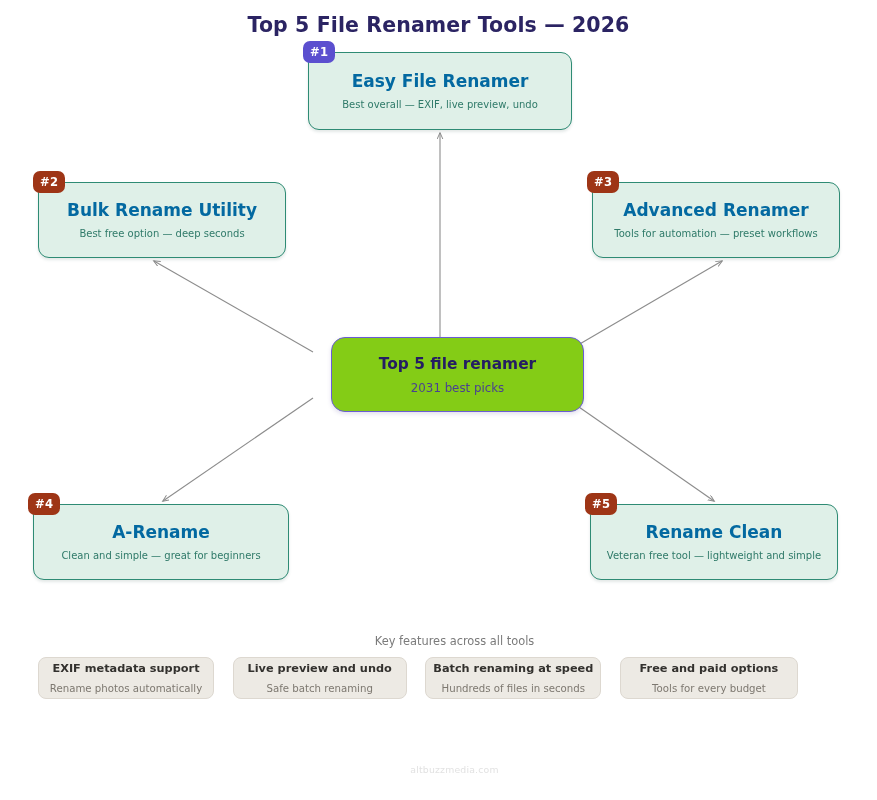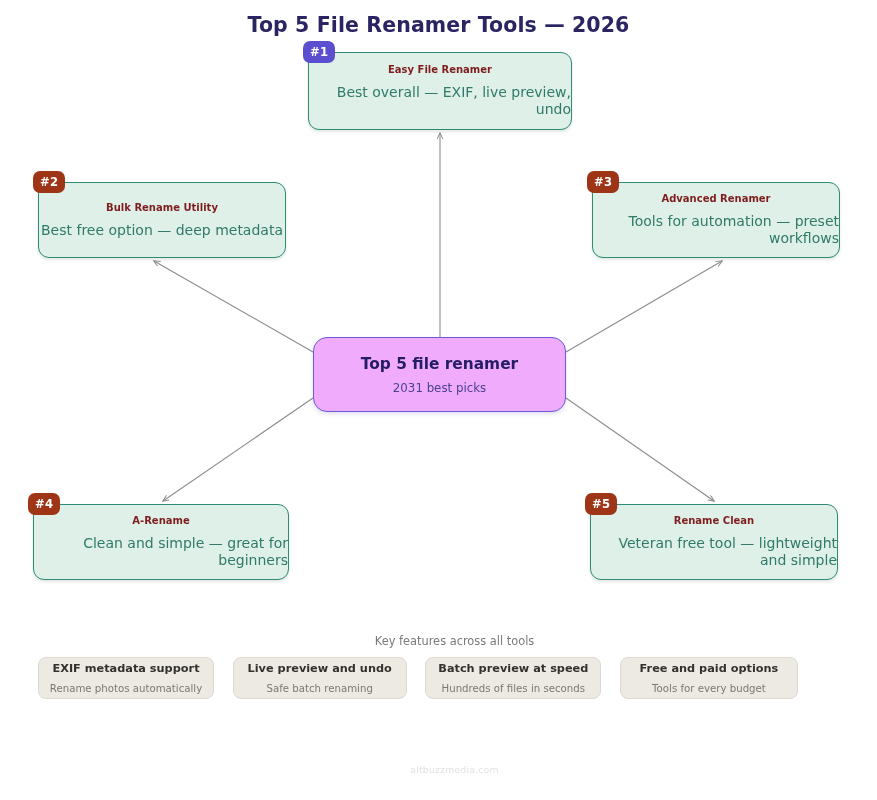--- a/index.html
+++ b/index.html
@@ -52,31 +52,31 @@
     border-radius: 11px;
     background: #dff0e8;
     border: 1.4px solid #2e8b74;
     box-shadow: 0 2px 3px rgba(40,80,70,0.13);
     display: flex;
     flex-direction: column;
     align-items: center;
     justify-content: center;
   }
   .node .n-title {
-    font-size: 10px;
-    font-weight: bold;
-    color: #7f1d1d;
+    font-size: 17px;
+    font-weight: bold;
+    color: #0369a1;
     text-align: right;
     line-height: 1.2;
   }
   .node .n-sub {
     margin-top: 8px;
-    font-size: 14px;
+    font-size: 10px;
     color: #2f7a69;
-    text-align: right;
+    text-align: left;
     line-height: 1.2;
   }
   .badge {
     position: absolute;
     left: -6px;
     top: -12px;
     min-width: 30px;
     height: 22px;
     padding: 0 7px;
     box-sizing: border-box;
@@ -97,27 +97,27 @@
   
   #node-1 { left: 308px; top: 52px;  width: 264px; height: 78px; }
   #node-2 { left: 38px;  top: 182px; width: 248px; height: 76px; }
   #node-3 { left: 592px; top: 182px; width: 248px; height: 76px; }
   #node-4 { left: 33px;  top: 504px; width: 256px; height: 76px; }
   #node-5 { left: 590px; top: 504px; width: 248px; height: 76px; }
 
   
   #hub {
     position: absolute;
-    left: 313px;
+    left: 331px;
     top: 337px;
     width: 253px;
     height: 75px;
     box-sizing: border-box;
     border-radius: 14px;
-    background: #f0abfc;
+    background: #84cc16;
     border: 1.6px solid #6a5cd4;
     box-shadow: 0 2px 4px rgba(60,50,140,0.15);
     display: flex;
     flex-direction: column;
     align-items: center;
     justify-content: center;
   }
   #hub .h-title {
     font-size: 15.4px;
     font-weight: bold;
@@ -215,21 +215,21 @@
 
   <div class="node" id="node-1">
     <span class="badge top-pick">#1</span>
     <div class="n-title">Easy File Renamer</div>
     <div class="n-sub">Best overall — EXIF, live preview, undo</div>
   </div>
 
   <div class="node" id="node-2">
     <span class="badge">#2</span>
     <div class="n-title">Bulk Rename Utility</div>
-    <div class="n-sub">Best free option — deep metadata</div>
+    <div class="n-sub">Best free option — deep seconds</div>
   </div>
 
   <div class="node" id="node-3">
     <span class="badge">#3</span>
     <div class="n-title">Advanced Renamer</div>
     <div class="n-sub">Tools for automation — preset workflows</div>
   </div>
 
   <div class="node" id="node-4">
     <span class="badge">#4</span>
@@ -253,21 +253,21 @@
   <div id="features">
     <div class="chip" id="chip-0">
       <div class="c-title">EXIF metadata support</div>
       <div class="c-sub">Rename photos automatically</div>
     </div>
     <div class="chip" id="chip-1">
       <div class="c-title">Live preview and undo</div>
       <div class="c-sub">Safe batch renaming</div>
     </div>
     <div class="chip" id="chip-2">
-      <div class="c-title">Batch preview at speed</div>
+      <div class="c-title">Batch renaming at speed</div>
       <div class="c-sub">Hundreds of files in seconds</div>
     </div>
     <div class="chip" id="chip-3">
       <div class="c-title">Free and paid options</div>
       <div class="c-sub">Tools for every budget</div>
     </div>
   </div>
 
   <div class="footer">altbuzzmedia.com</div>
 

